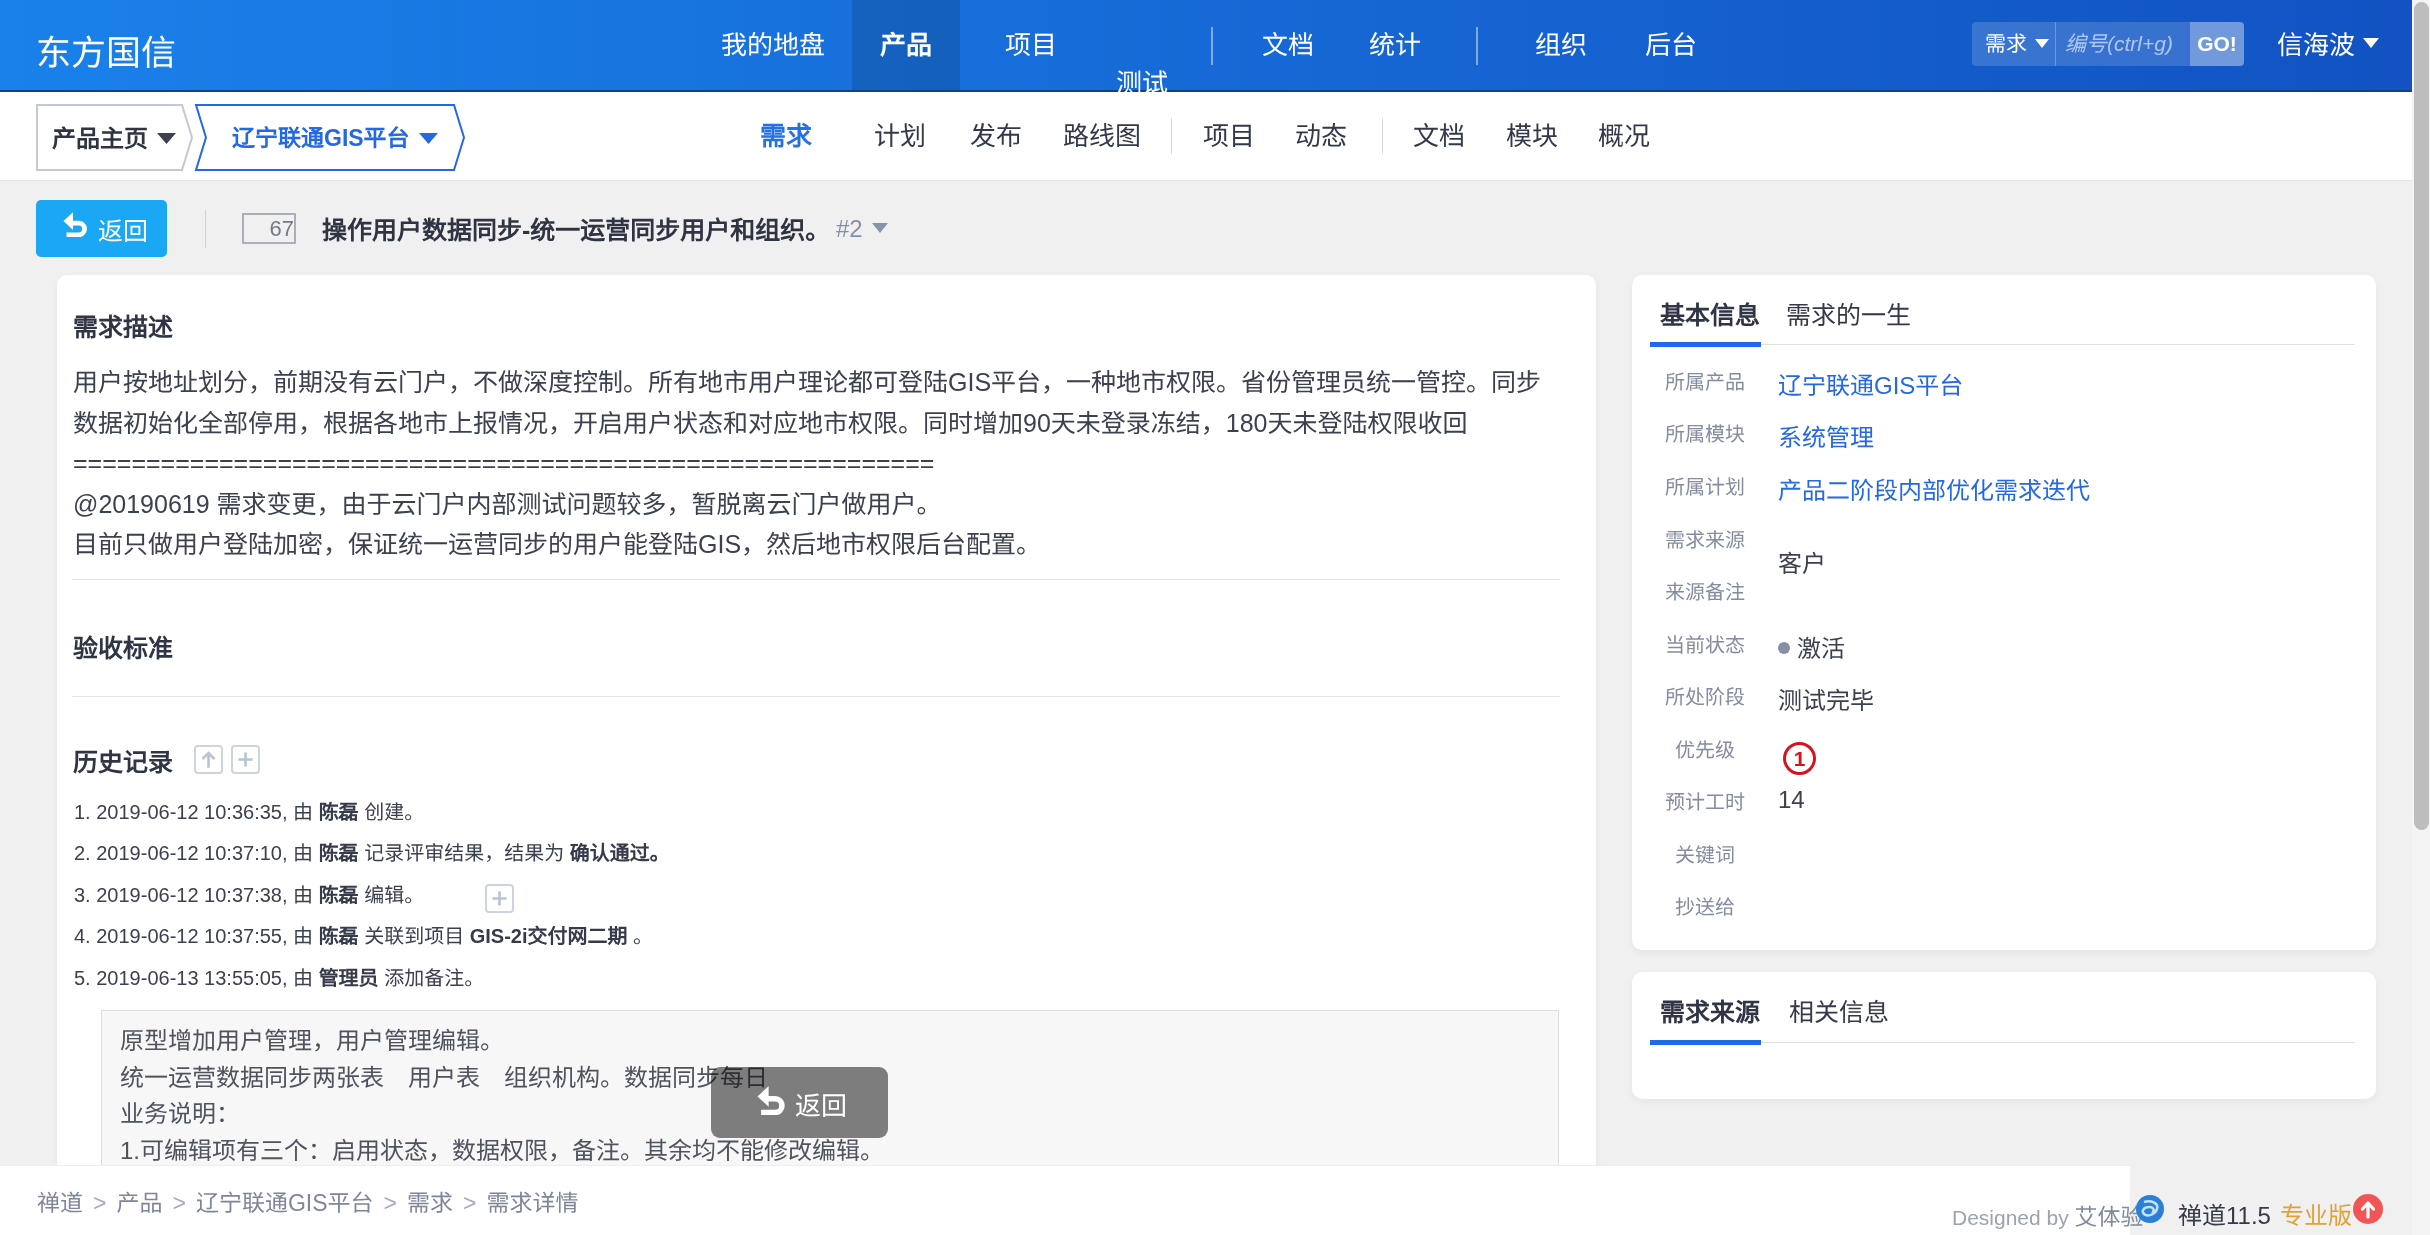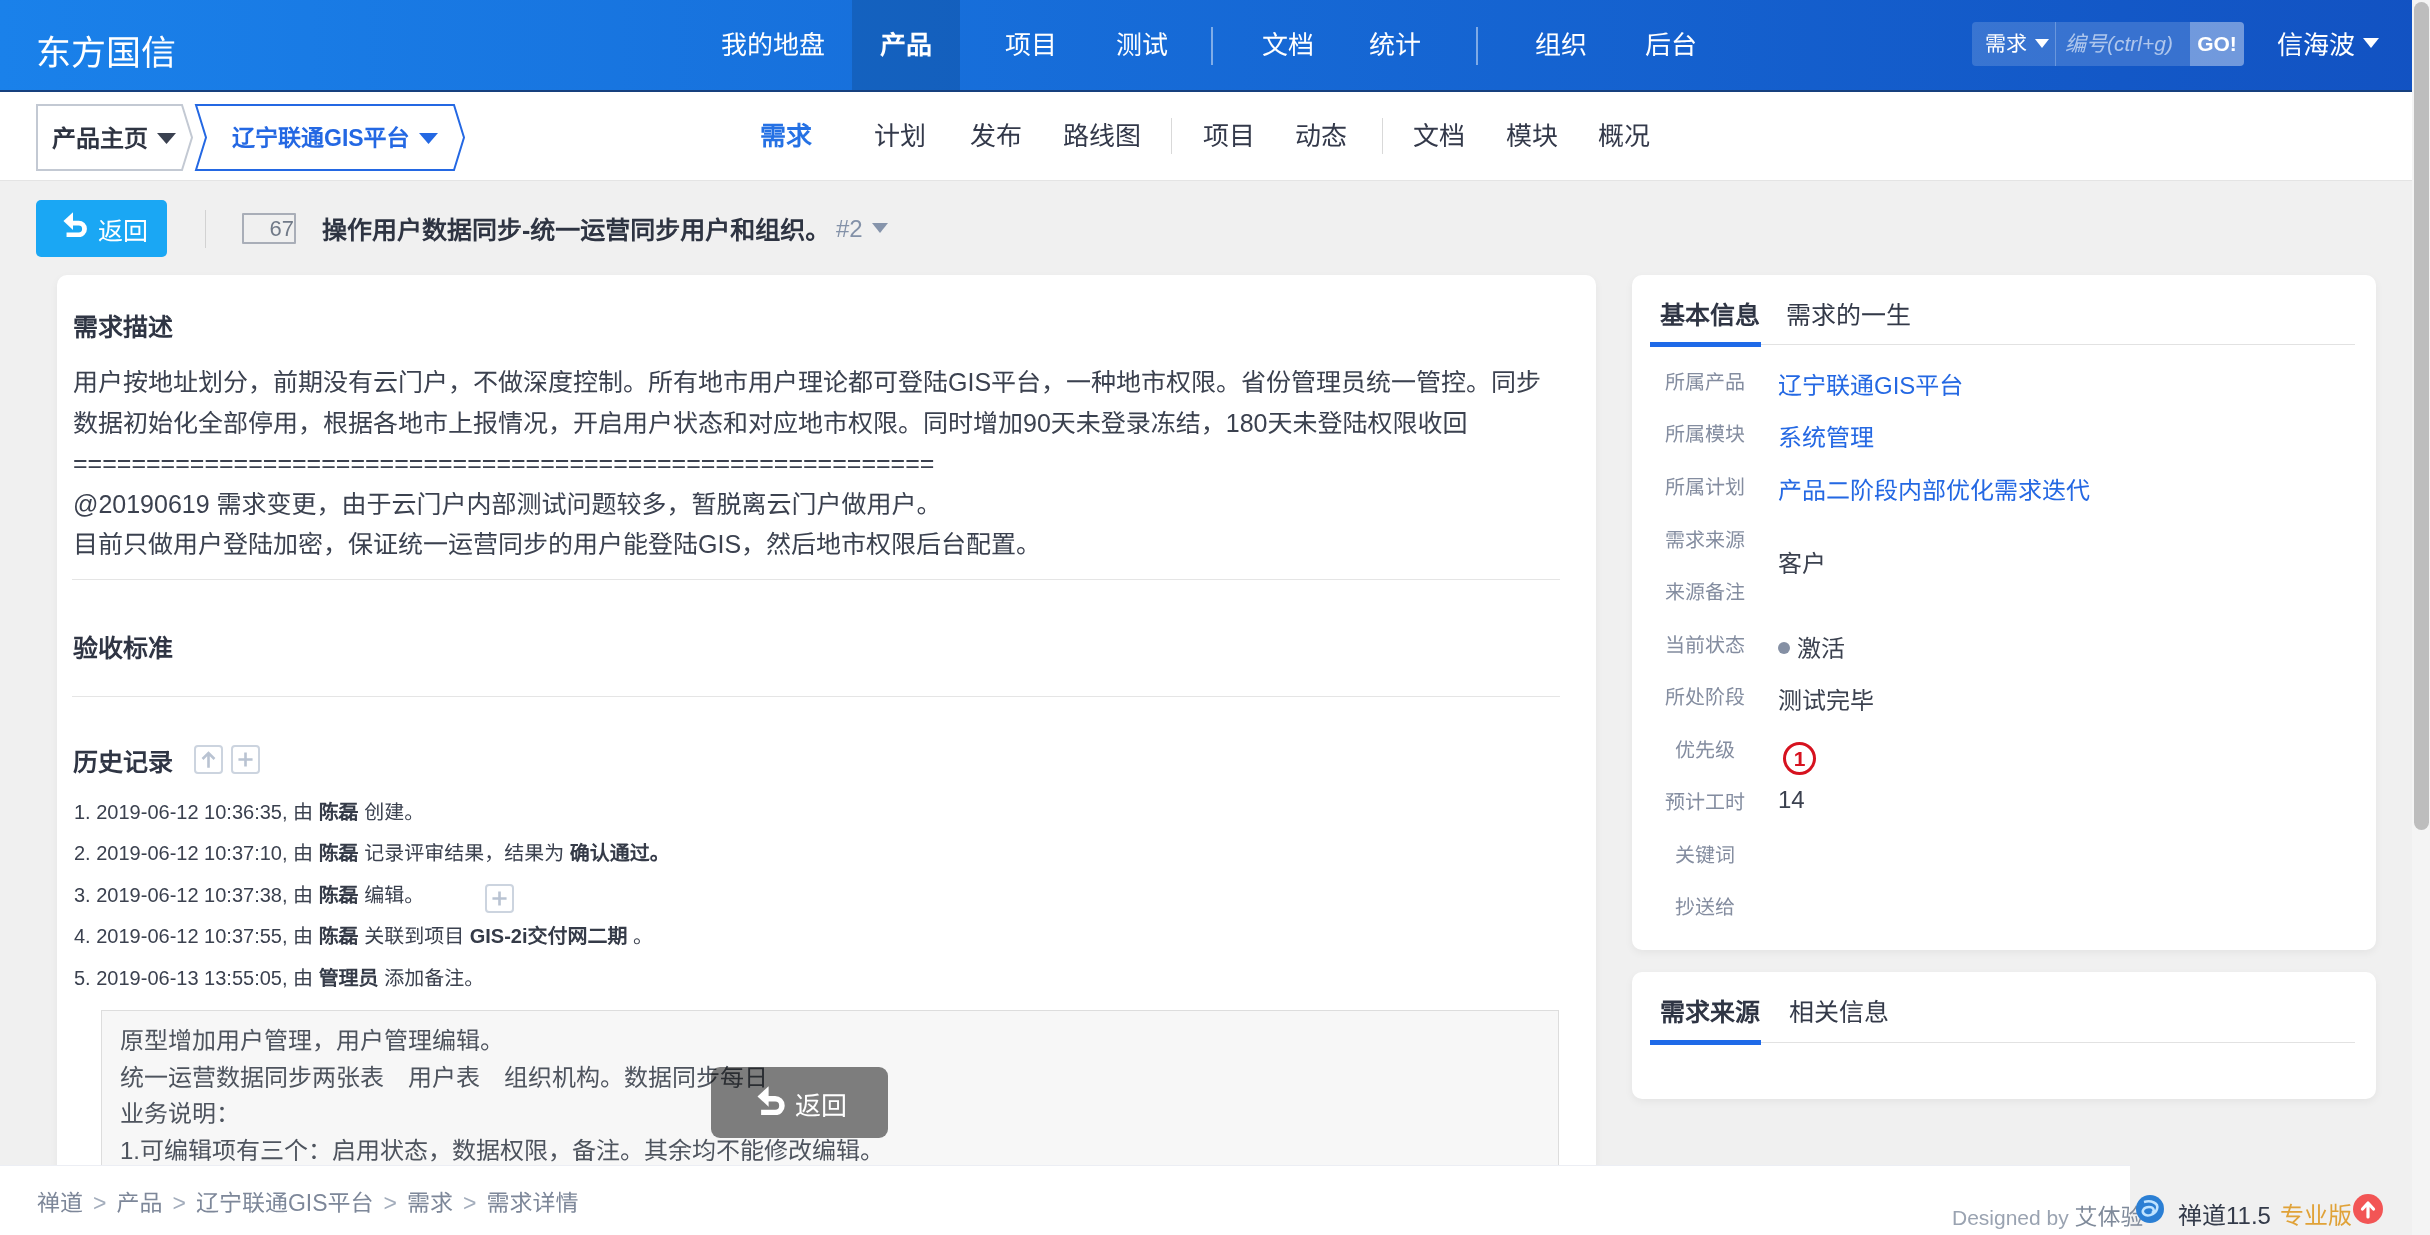--- a/index.html
+++ b/index.html
@@ -79,21 +79,21 @@
 #sbthumb { position:absolute; left:2414px; top:2px; width:15px; height:828px; background:#bdbdbd; border-radius:8px; }
 </style>
 </head>
 <body>
 
 <div id="navbar">
   <div class="logo">东方国信</div>
   <div class="navitem" style="left:716px;width:114px;">我的地盘</div>
   <div class="navitem active" style="left:852px;width:108px;">产品</div>
   <div class="navitem" style="left:979px;width:104px;">项目</div>
-  <div class="navitem" style="left:1090px;width:104px;">测试</div>
+  <div class="navitem" style="left:1090px;width:104px;margin-top:38px;">测试</div>
   <div class="navdiv" style="left:1211px;"></div>
   <div class="navitem" style="left:1236px;width:104px;">文档</div>
   <div class="navitem" style="left:1343px;width:104px;">统计</div>
   <div class="navdiv" style="left:1476px;"></div>
   <div class="navitem" style="left:1509px;width:104px;">组织</div>
   <div class="navitem" style="left:1619px;width:104px;">后台</div>
   <div id="searchbox">
     <div class="seg1">需求<span class="caret"></span></div>
     <div class="seg2">编号(ctrl+g)</div>
     <div class="seg3">GO!</div>

